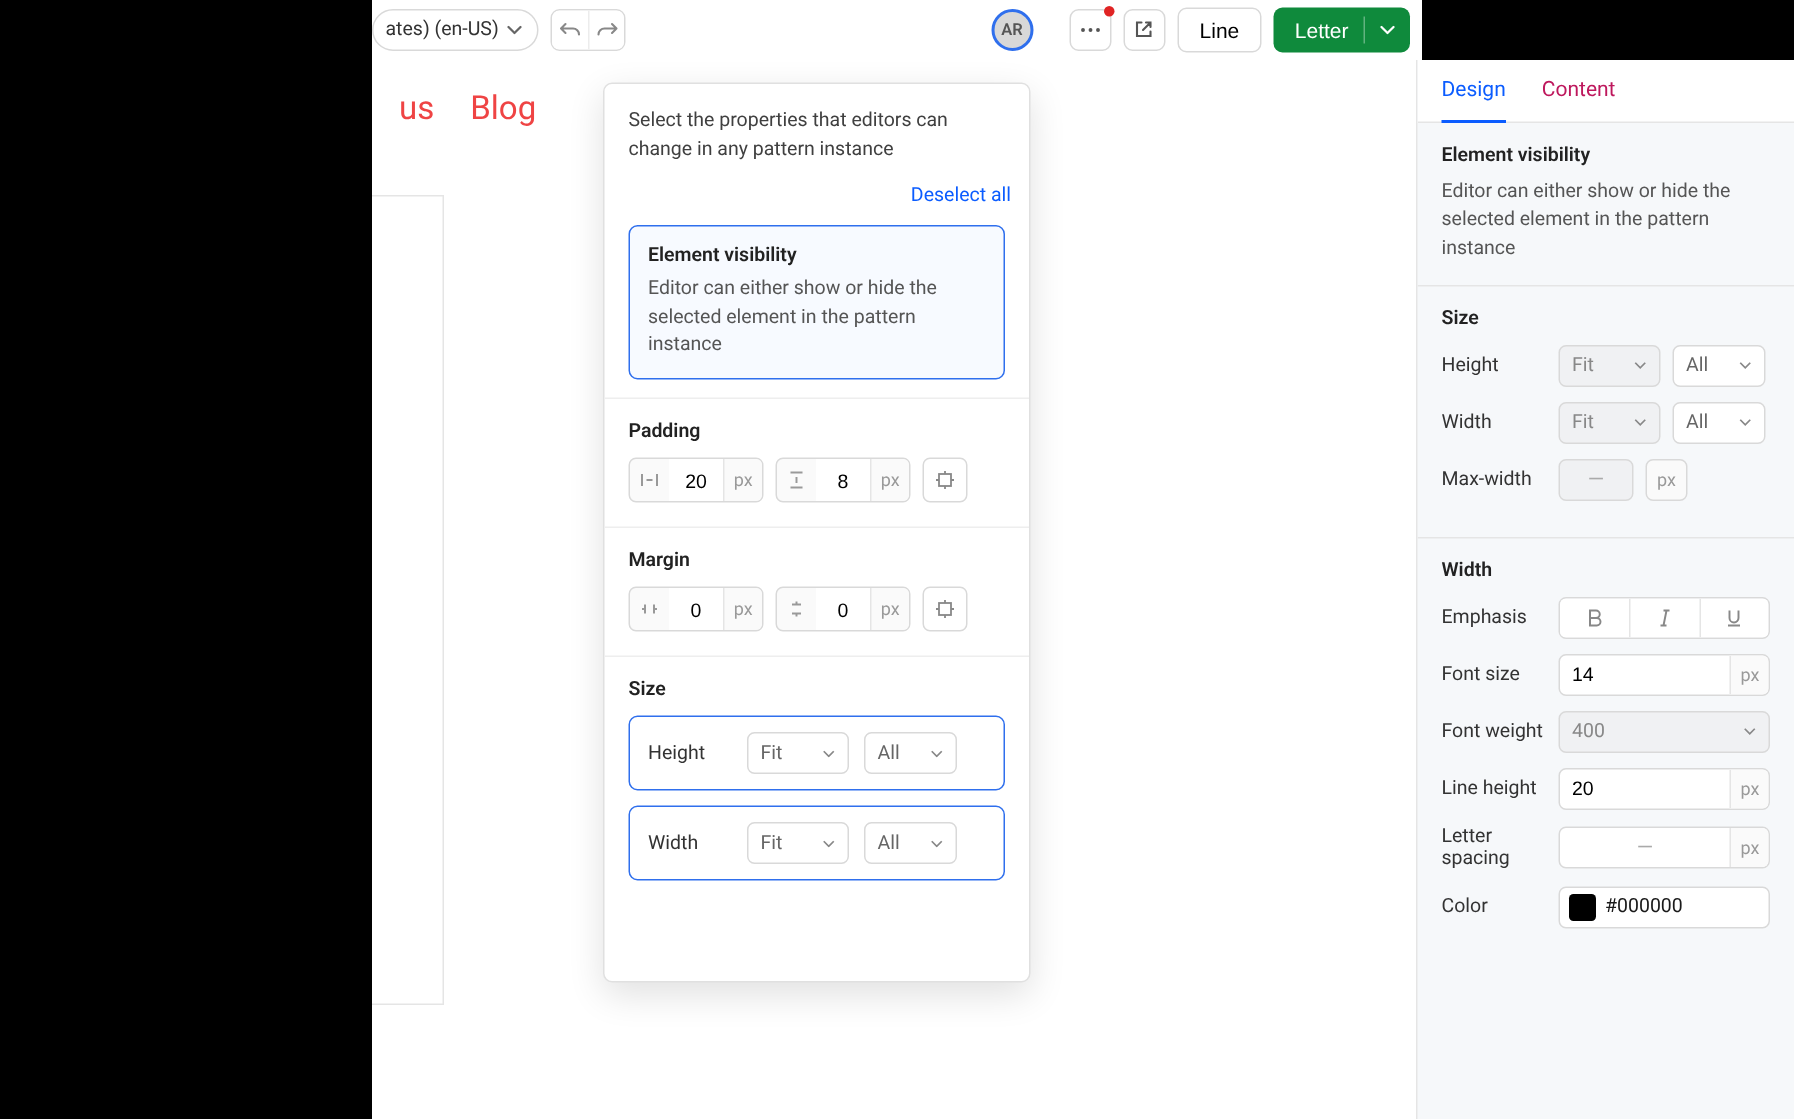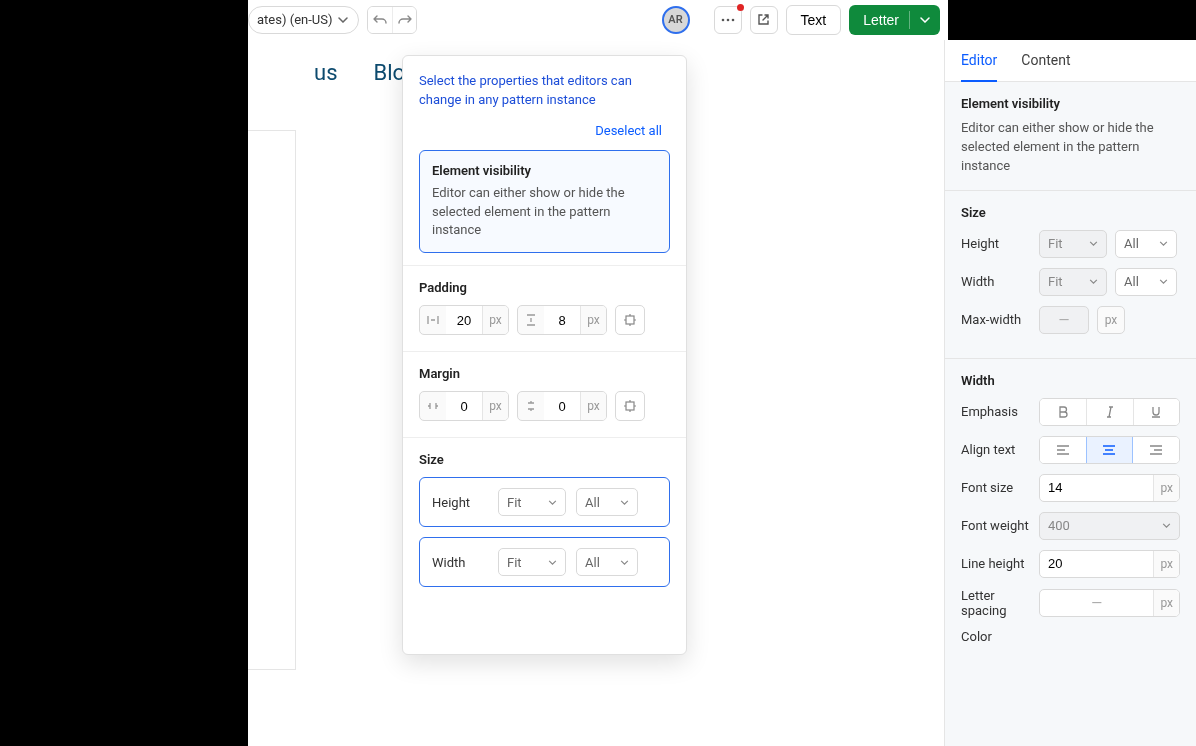--- a/index.html
+++ b/index.html
@@ -116,24 +116,23 @@
     position: absolute;
     left: 0; top: 40px;
     width: 100%; height: 640px;
     background: #fff;
   }
   .nav-frag {
     position: absolute;
     left: 0px; top: 20px;
     font-size: 22px;
     display: flex;
-    gap: 36px;
-    color: #0c4a6e;
+    gap: 24px;
+    color: #ef4444;
     font-weight: 400;
-    margin-left: 48px;
   }
   .nav-frag span:first-child { margin-left: 18px; }
   .canvas-panel {
     position: absolute;
     left: 0; top: 90px;
     width: 48px;
     height: 540px;
     border: 1px solid #e5e5e5;
     border-left: none;
     background: #fff;
@@ -152,21 +151,21 @@
   }
   .tabs {
     display: flex;
     gap: 24px;
     padding: 12px 16px 0 16px;
     border-bottom: 1px solid #e5e5e5;
     background: #fff;
   }
   .tab {
     font-size: 14px;
-    color: #404040;
+    color: #be185d;
     padding-bottom: 12px;
     cursor: pointer;
   }
   .tab.active {
     color: #0b5cff;
     border-bottom: 2px solid #0b5cff;
     margin-bottom: -1px;
   }
   .editor-banner {
     padding: 12px 10px;
@@ -281,26 +280,26 @@
     border: 1px solid #e0e0e0;
     border-radius: 6px;
     box-shadow: 0 8px 24px rgba(0,0,0,0.12);
     z-index: 50;
     overflow: hidden;
     height: 600px;
   }
   .pop-header {
     padding: 16px 16px 8px 16px;
     font-size: 13px;
-    color: #1d4ed8;
+    color: #404040;
     line-height: 1.45;
   }
   .pop-deselect {
     text-align: right;
-    padding: 4px 24px 12px 16px;
+    padding: 4px 12px 12px 16px;
   }
   .pop-deselect a {
     color: #0b5cff; font-size: 13px; cursor: pointer;
   }
   .pop-card {
     margin: 0 16px 12px 16px;
     border: 1.5px solid #2f6fed;
     border-radius: 6px;
     padding: 12px;
     background: #f7faff;
@@ -387,41 +386,41 @@
           <circle cx="2" cy="2" r="1.3" fill="#555"></circle>
           <circle cx="7" cy="2" r="1.3" fill="#555"></circle>
           <circle cx="12" cy="2" r="1.3" fill="#555"></circle>
         </svg>
     </div>
     <div class="icon-btn">
       <svg width="13" height="13" viewBox="0 0 13 13">
           <path d="M5 2H2v9h9V8M8 2h3v3M11 2L6 7" stroke="#555" stroke-width="1.4" fill="none" stroke-linecap="round"></path>
         </svg>
     </div>
-    <button class="save-btn">Text</button>
+    <button class="save-btn">Line</button>
     <button class="publish-btn">
       <span>Letter</span>
       <span class="sep"></span>
       <svg width="10" height="6" viewBox="0 0 10 6">
           <path d="M1 1l4 4 4-4" stroke="#fff" stroke-width="1.5" fill="none" stroke-linecap="round"></path>
         </svg>
     </button>
   </div>
 
   <div class="canvas-bg">
     <div class="nav-frag">
       <span>us</span>
       <span>Blog</span>
     </div>
     <div class="canvas-panel"></div>
   </div>
 
   <div class="right-panel">
     <div class="tabs">
-      <div class="tab active">Editor</div>
+      <div class="tab active">Design</div>
       <div class="tab">Content</div>
     </div>
 
     <div class="rp-section">
       <div class="rp-title">Element visibility</div>
       <div class="rp-desc">Editor can either show or hide the selected element in the pattern instance</div>
     </div>
 
     <div class="rp-section">
       <div class="rp-title">Size</div>
@@ -483,40 +482,20 @@
               </svg>
             </button>
           <button>
               <svg width="10" height="12" viewBox="0 0 10 12">
                 <path d="M2 1v5a3 3 0 006 0V1M1 11h8" stroke="#888" stroke-width="1.3" fill="none"></path>
               </svg>
             </button>
         </div>
       </div>
 
-      <div class="row">
-        <div class="row-label">Align text</div>
-        <div class="btn-group">
-          <button>
-              <svg width="12" height="10" viewBox="0 0 12 10">
-                <path d="M0 1h12M0 5h8M0 9h12" stroke="#888" stroke-width="1.3"></path>
-              </svg>
-            </button>
-          <button class="active">
-              <svg width="12" height="10" viewBox="0 0 12 10">
-                <path d="M0 1h12M2 5h8M0 9h12" stroke="#0b5cff" stroke-width="1.3"></path>
-              </svg>
-            </button>
-          <button>
-              <svg width="12" height="10" viewBox="0 0 12 10">
-                <path d="M0 1h12M4 5h8M0 9h12" stroke="#888" stroke-width="1.3"></path>
-              </svg>
-            </button>
-        </div>
-      </div>
 
       <div class="row">
         <div class="row-label">Font size</div>
         <div class="input-box sel-full">
           <input value="14" style="">
           <span class="unit">px</span>
         </div>
       </div>
 
       <div class="row">
@@ -540,20 +519,24 @@
       <div class="row">
         <div class="row-label" style="line-height:1.2">Letter spacing</div>
         <div class="input-box sel-full" style="justify-content:center">
           <span style="flex:1;text-align:center;color:#aaa">—</span>
           <span class="unit">px</span>
         </div>
       </div>
 
       <div class="row">
         <div class="row-label">Color</div>
+        <div class="input-box sel-full" style="padding-left:0">
+          <span class="color-swatch"></span>
+          <span style="font-size:13px">#000000</span>
+        </div>
       </div>
     </div>
   </div>
 </div>
 
 <div class="popover">
   <div class="pop-header">Select the properties that editors can change in any pattern instance</div>
   <div class="pop-deselect">
     <a>Deselect all</a>
   </div>

